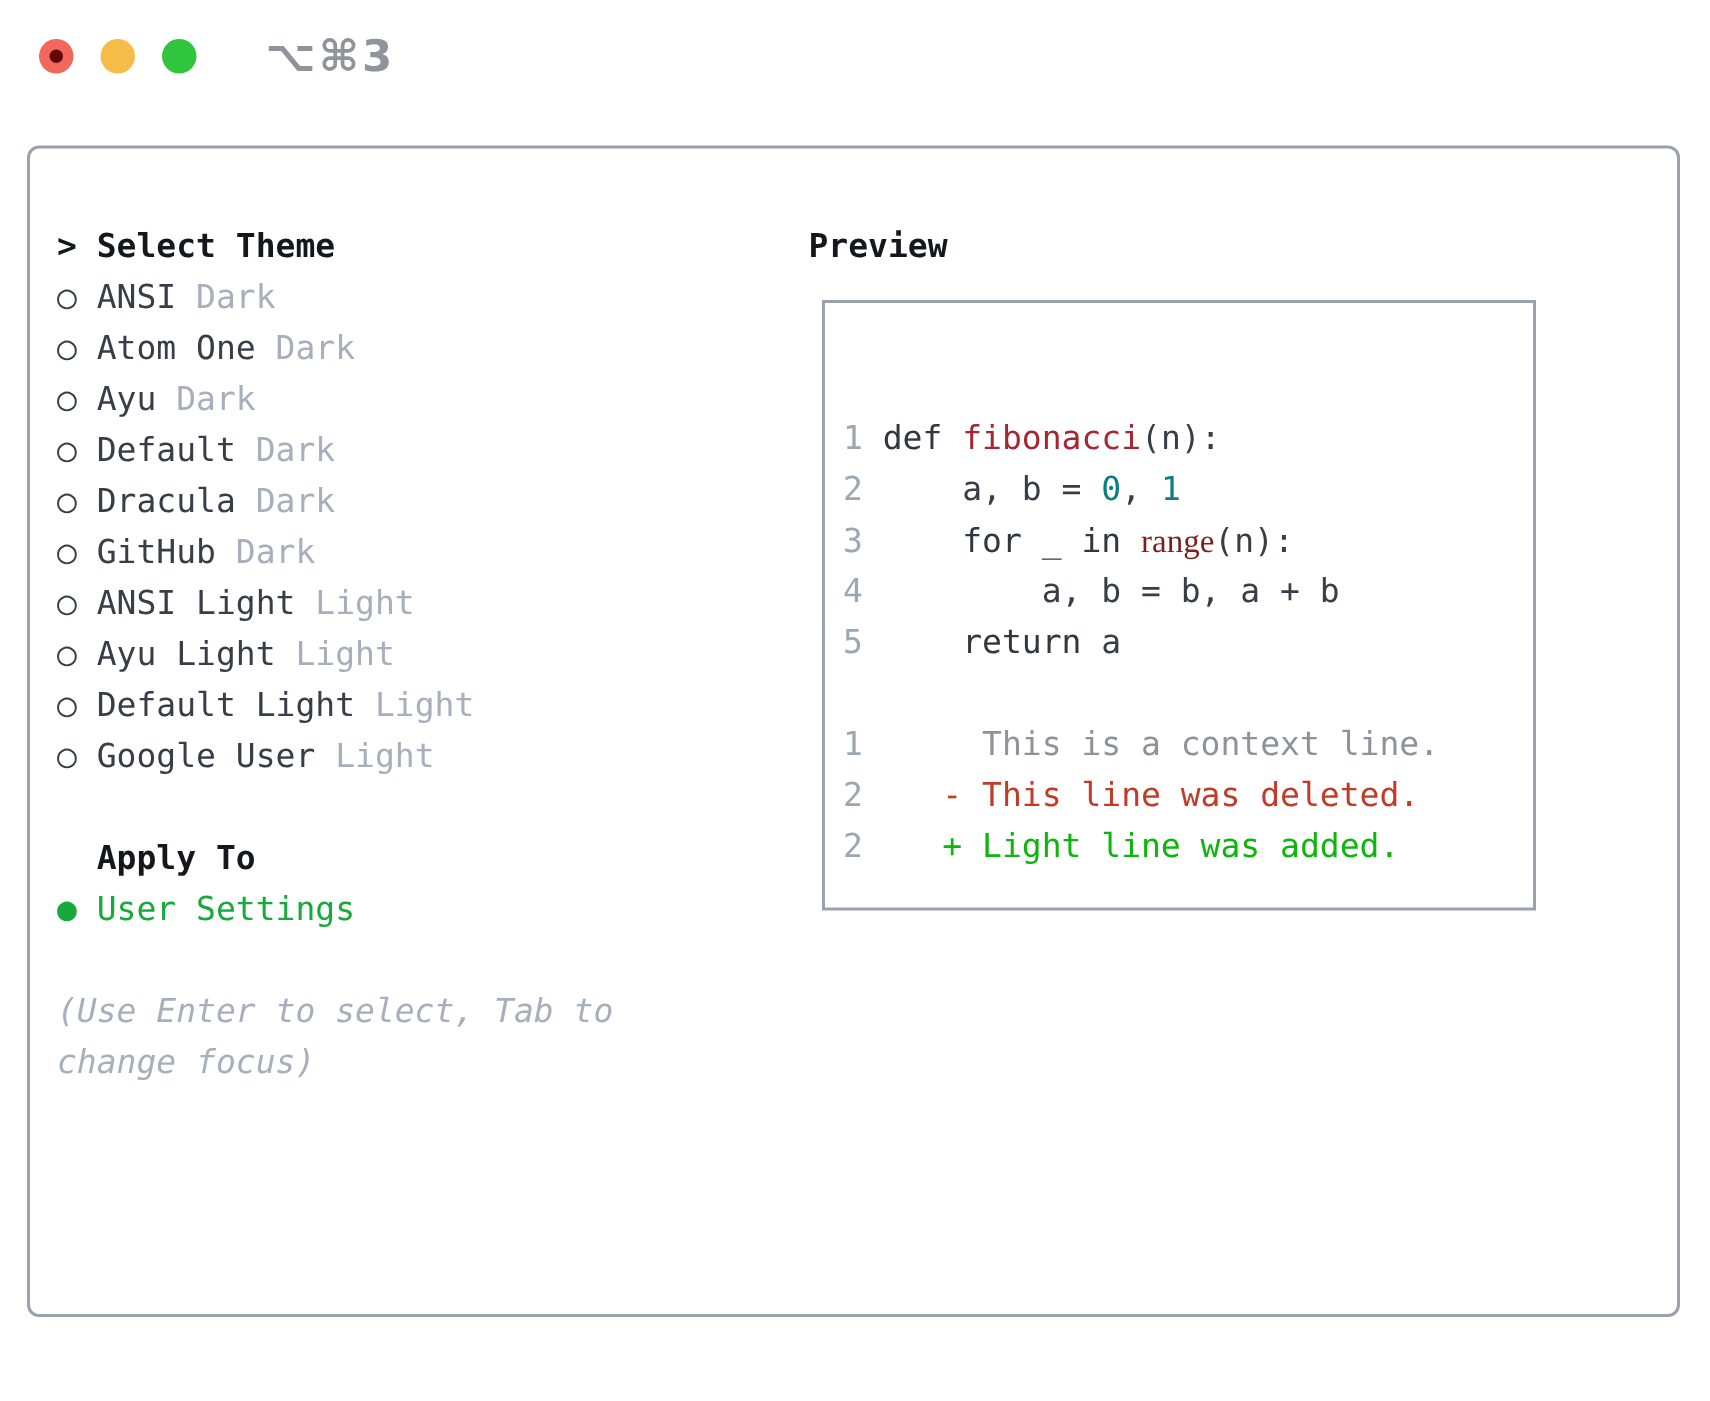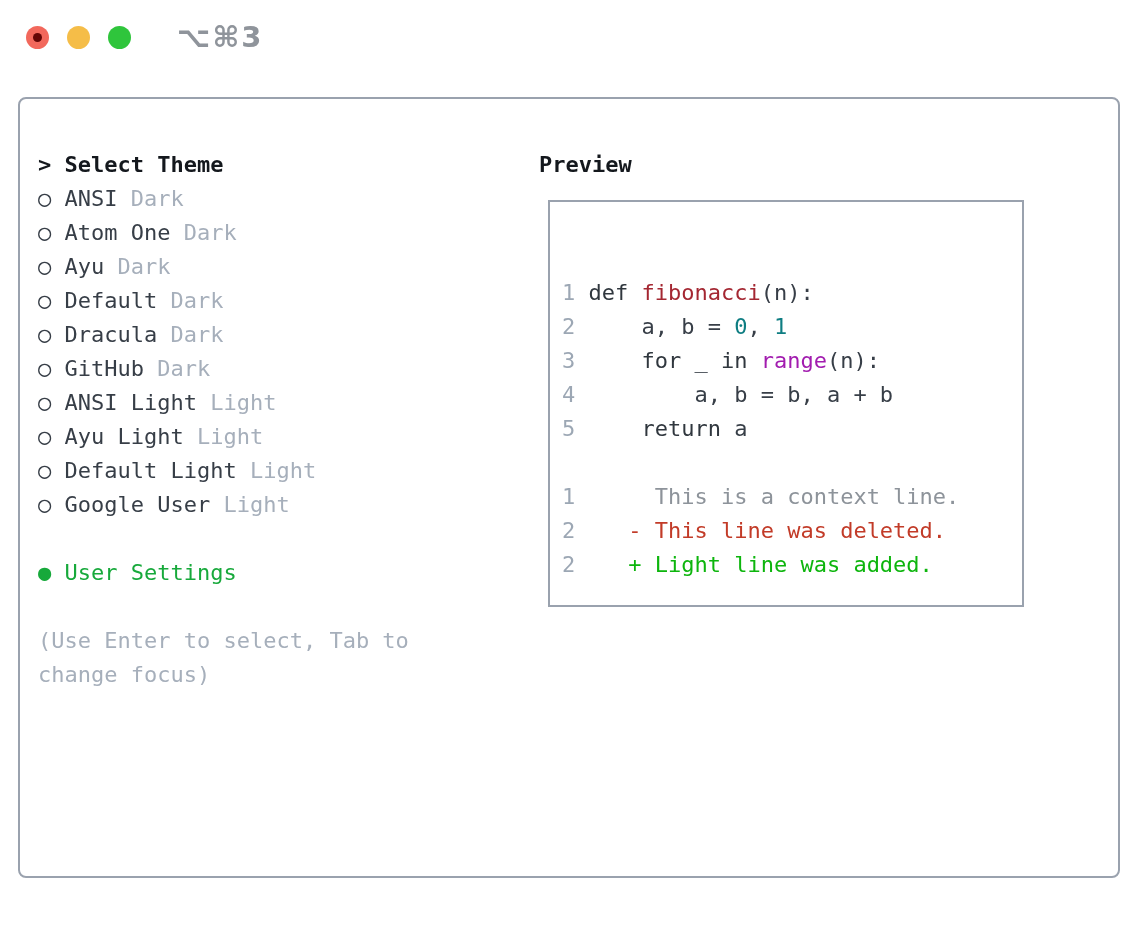--- a/index.html
+++ b/index.html
@@ -36,36 +36,36 @@
   .hdr{font-weight:bold;color:#14181d;}
   .prompt{font-weight:bold;color:#14181d;}
   .itemname{color:#373e47;}
   .itemname.sel{color:#17a93b;}
   .marker{color:#373e47;}
   .marker.sel{color:#17a93b;}
   .tag{color:#a6afbb;}
   .indent2{padding-left:2ch;}
   .hint{
     margin-top:34px;width:430px;color:#a6afbb;
-    font-size:22px;line-height:34px;white-space:normal;
+    font-size:22px;line-height:34px;white-space:normal;font-style:italic;
   }
 
   
   .preview-box{
     margin-left:9px;margin-top:18px;width:476px;height:407px;box-sizing:border-box;
     border:2px solid #9aa2ae;background:#fff;
     padding:74px 0 0 12px;overflow:hidden;
   }
   .cline{white-space:pre;line-height:34px;height:34px;font-size:22px;color:#373e47;}
   .ln{display:inline-block;width:1ch;color:#9ca7b4;}
   .tok-p{color:#373e47;}
   .tok-k{color:#30373e;}
   .tok-t{color:#a42732;}
   .tok-n{color:#0e7d82;}
-  .tok-b{color:#a21caf;}
+  .tok-b{color:#7f1d1d;font-family:Liberation Serif, serif;}
   .diff-context{color:#8d939a;}
   .diff-deleted{color:#c23b28;}
   .diff-added{color:#0db50d;}
 </style>
 </head>
 <body>
 
 <div class="window">
 
   <div class="titlebar">
@@ -87,20 +87,21 @@
           <div class="row"><span class="marker">○</span> <span class="itemname">Ayu</span> <span class="tag">Dark</span></div>
           <div class="row"><span class="marker">○</span> <span class="itemname">Default</span> <span class="tag">Dark</span></div>
           <div class="row"><span class="marker">○</span> <span class="itemname">Dracula</span> <span class="tag">Dark</span></div>
           <div class="row"><span class="marker">○</span> <span class="itemname">GitHub</span> <span class="tag">Dark</span></div>
           <div class="row"><span class="marker">○</span> <span class="itemname">ANSI Light</span> <span class="tag">Light</span></div>
           <div class="row"><span class="marker">○</span> <span class="itemname">Ayu Light</span> <span class="tag">Light</span></div>
           <div class="row"><span class="marker">○</span> <span class="itemname">Default Light</span> <span class="tag">Light</span></div>
           <div class="row"><span class="marker">○</span> <span class="itemname">Google User</span> <span class="tag">Light</span></div>
         </div>
       <div class="blankrow"></div>
+      <div class="row indent2"><span class="hdr">Apply To</span></div>
       <div id="apply-list">
           <div class="row"><span class="marker sel">●</span> <span class="itemname sel">User Settings</span></div>
         </div>
       <div class="hint">(Use Enter to select, Tab to change focus)</div>
     </div>
 
     <div class="rightcol">
       <div class="row"><span class="hdr">Preview</span></div>
       <div class="preview-box">
         <div id="code-block">

